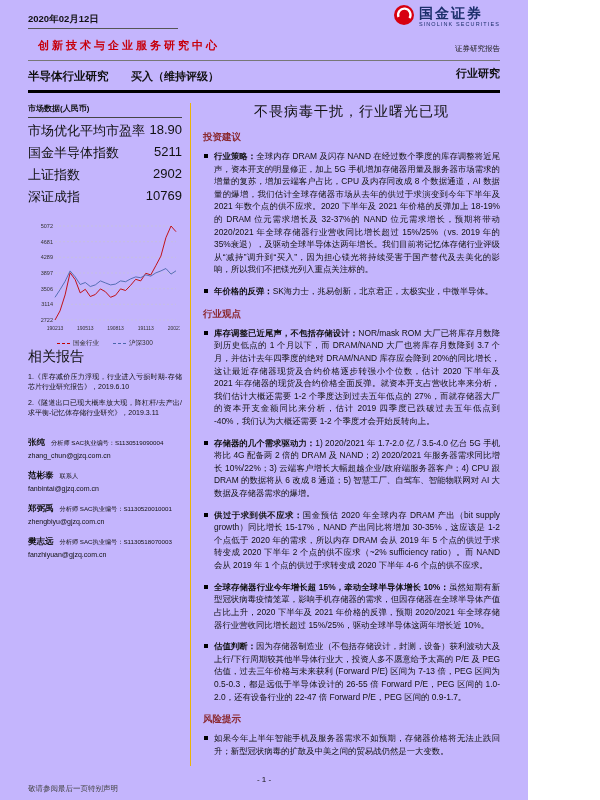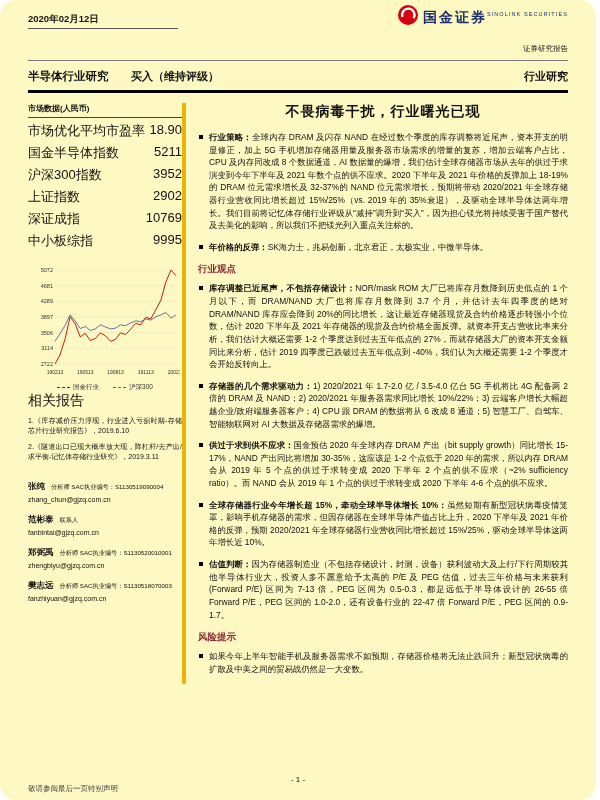--- a/index.html
+++ b/index.html
@@ -1,81 +1,81 @@
 <!DOCTYPE html>
 <html><head>
 <meta charset="utf-8">
 <style>
   html,body { margin:0; padding:0; background:#ffffff; }
   .page {
-    position:relative; width:596px; height:800px; background:#fef9c3;
+    position:relative; width:528px; height:800px; background:#c4b5fd;
     font-family:"Liberation Sans","DejaVu Sans",sans-serif; color:#111;
     overflow:hidden;
-    border-radius:16px;
   }
   
   .topbar { position:relative; padding:8px 28px 0 28px; height:52px; }
   .date-wrap { width:150px; border-bottom:1px solid #555; padding-bottom:2px; }
   .date { font-size:9.5px; font-weight:700; }
   .dept { margin:9px 0 0 10px; color:#C7000B; font-weight:700; font-size:11px; letter-spacing:3px; }
   .logo-block { position:absolute; top:5px; right:28px; }
   .logo-row { display:flex; align-items:center; gap:5px; justify-content:flex-end; }
-  .brand-names { display:flex; flex-direction:row; line-height:1; }
+  .brand-names { display:flex; flex-direction:column; line-height:1; }
   .brand-cn { font-size:14px; font-weight:700; color:#1c2f6b; letter-spacing:2px; }
   .brand-en { font-size:5.5px; color:#1c2f6b; letter-spacing:1.1px; margin-top:2px; }
   .tagline { text-align:right; font-size:7.5px; margin-top:15px; color:#222; }
   
   .head-bar {
     margin:0 28px; border-top:1px solid #777; border-bottom:3px solid #000;
-    padding:5px 0 6px; display:flex; justify-content:space-between; align-items:flex-end;
+    padding:5px 0 6px; display:flex; justify-content:space-between; align-items:flex-start;
   }
   .head-series { font-size:11.5px; font-weight:700; }
   .rating { margin-left:18px; font-size:11px; font-weight:700; }
   .head-right { font-size:11px; font-weight:700; }
   
   .columns { display:flex; margin:10px 28px 0 28px; }
-  .sidebar { width:154px; flex:none; border-right:4px solid #eab308; }
+  .sidebar { width:154px; flex:none; border-right:1px solid #eab308; padding-right:8px; }
   .main { flex:1; padding-left:12px; }
   
   .mkt-title { font-size:8px; font-weight:700; padding-bottom:3px; border-bottom:1px solid #444; }
   .mkt-row { display:flex; justify-content:space-between; font-size:13px; padding-top:4px; }
   
   .chart-wrap { margin-top:14px; }
   .legend { display:flex; justify-content:center; gap:14px; font-size:6.5px; margin-top:1px; color:#333; }
   .lg-item { display:flex; align-items:center; gap:3px; }
   .lg-swatch { width:13px; height:0; border-top:1.4px dashed #000; display:inline-block; }
   
   .rel-title { font-size:14px; font-weight:400; }
   .rel-item { font-size:7px; line-height:1.45; margin-top:6px; text-align:justify; }
   
   .an-list { margin-top:18px; }
   .an-block { margin-bottom:11px; }
   .an-row { font-size:6.2px; white-space:nowrap; }
   .an-name { font-size:8.5px; font-weight:700; margin-right:6px; }
   .an-email { font-size:7px; margin-top:3px; }
   
-  .title { text-align:center; font-size:14px; font-weight:700; letter-spacing:1px; margin:0 0 10px 0; }
+  .title { text-align:center; font-size:14px; font-weight:400; letter-spacing:1px; margin:0 0 10px 0; }
   .sec-head { color:#8a2930; font-weight:700; font-size:9.5px; margin:10px 0 6px 0; }
   .bullet { display:flex; margin-bottom:9px; }
   .sq { flex:none; width:4px; height:4px; background:#000; margin:4px 6px 0 1px; }
   .bt { font-size:8.4px; line-height:1.5; text-align:justify; }
   .bt b { font-weight:700; }
   
   .footer-page { position:absolute; left:0; right:0; bottom:16px; text-align:center; font-size:8px; }
   .footer-note { position:absolute; left:28px; bottom:6px; font-size:7.5px; color:#444; }
 </style>
 </head>
 <body>
 
 <div class="page">
 
   <div class="topbar">
     <div class="date-wrap">
       <span class="date">2020年02月12日</span>
     </div>
+    <div class="dept">创新技术与企业服务研究中心</div>
     <div class="logo-block">
       <div class="logo-row">
         <span class="logo-circle">
           <svg width="20" height="20" viewBox="0 0 20 20" aria-hidden="true">
             <circle cx="10" cy="10" r="10" fill="#D7000F"></circle>
             <path d="M4.5 12 A6.2 6.2 0 1 1 15.5 13.2" stroke="#ffffff" stroke-width="2.3" fill="none"></path>
           </svg>
         </span>
         <span class="brand-names">
           <span class="brand-cn">国金证券</span>
@@ -101,34 +101,26 @@
       <div class="mkt-table">
           <div class="mkt-row">
             <span class="mkt-label">市场优化平均市盈率</span>
             <span class="mkt-value">18.90</span>
           </div>
           <div class="mkt-row">
             <span class="mkt-label">国金半导体指数</span>
             <span class="mkt-value">5211</span>
           </div>
           <div class="mkt-row">
-            <span class="mkt-label">沪深300指数</span>
-            <span class="mkt-value">3952</span>
-          </div>
-          <div class="mkt-row">
             <span class="mkt-label">上证指数</span>
             <span class="mkt-value">2902</span>
           </div>
           <div class="mkt-row">
             <span class="mkt-label">深证成指</span>
             <span class="mkt-value">10769</span>
-          </div>
-          <div class="mkt-row">
-            <span class="mkt-label">中小板综指</span>
-            <span class="mkt-value">9995</span>
           </div>
         </div>
 
       <div class="chart-wrap">
         <svg width="152" height="114" viewBox="0 0 152 114">
             <line x1="27" x2="148" y1="6" y2="6" stroke="#c8c8c8" stroke-width="0.5" stroke-dasharray="2,2"></line>
             <text x="25" y="8" text-anchor="end" font-size="5.5" fill="#333">5072</text>
             <line x1="27" x2="148" y1="21.64" y2="21.64" stroke="#c8c8c8" stroke-width="0.5" stroke-dasharray="2,2"></line>
             <text x="25" y="23.64" text-anchor="end" font-size="5.5" fill="#333">4681</text>
             <line x1="27" x2="148" y1="37.32" y2="37.32" stroke="#c8c8c8" stroke-width="0.5" stroke-dasharray="2,2"></line>
@@ -183,20 +175,21 @@
           <div class="an-block">
             <div class="an-row"><span class="an-name">樊志远</span><span class="an-role">分析师 SAC执业编号：S1130518070003</span></div>
             <div class="an-email">fanzhiyuan@gjzq.com.cn</div>
           </div>
         </div>
     </div>
 
     <div class="main">
       <div class="title">不畏病毒干扰，行业曙光已现</div>
       <div>
+          <div class="sec-head">投资建议</div>
           <div class="bullet">
             <span class="sq"></span>
             <div class="bt"><b class="lead">行业策略：</b><span>全球内存 DRAM 及闪存 NAND 在经过数个季度的库存调整将近尾声，资本开支的明显修正，加上 5G 手机增加存储器用量及服务器市场需求的增量的复苏，增加云端客户占比，CPU 及内存同改成 8 个数据通道，AI 数据量的爆增，我们估计全球存储器市场从去年的供过于求演变到今年下半年及 2021 年数个点的供不应求。2020 下半年及 2021 年价格的反弹加上 18-19%的 DRAM 位元需求增长及 32-37%的 NAND 位元需求增长，预期将带动 2020/2021 年全球存储器行业营收同比增长超过 15%/25%（vs. 2019 年的 35%衰退），及驱动全球半导体达两年增长。我们目前将记忆体存储行业评级从“减持”调升到“买入”，因为担心镁光将持续受害于国产替代及去美化的影响，所以我们不把镁光列入重点关注标的。</span></div>
           </div>
           <div class="bullet">
             <span class="sq"></span>
             <div class="bt"><b class="lead">年价格的反弹：</b><span>SK海力士，兆易创新，北京君正，太极实业，中微半导体。</span></div>
           </div>
           <div class="sec-head">行业观点</div>
           <div class="bullet">

